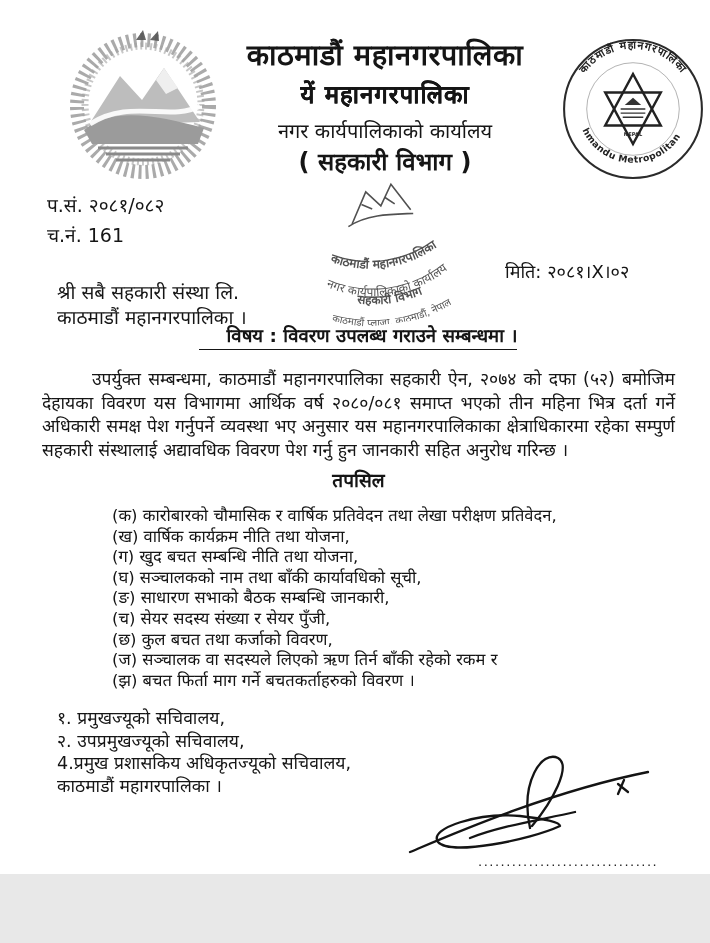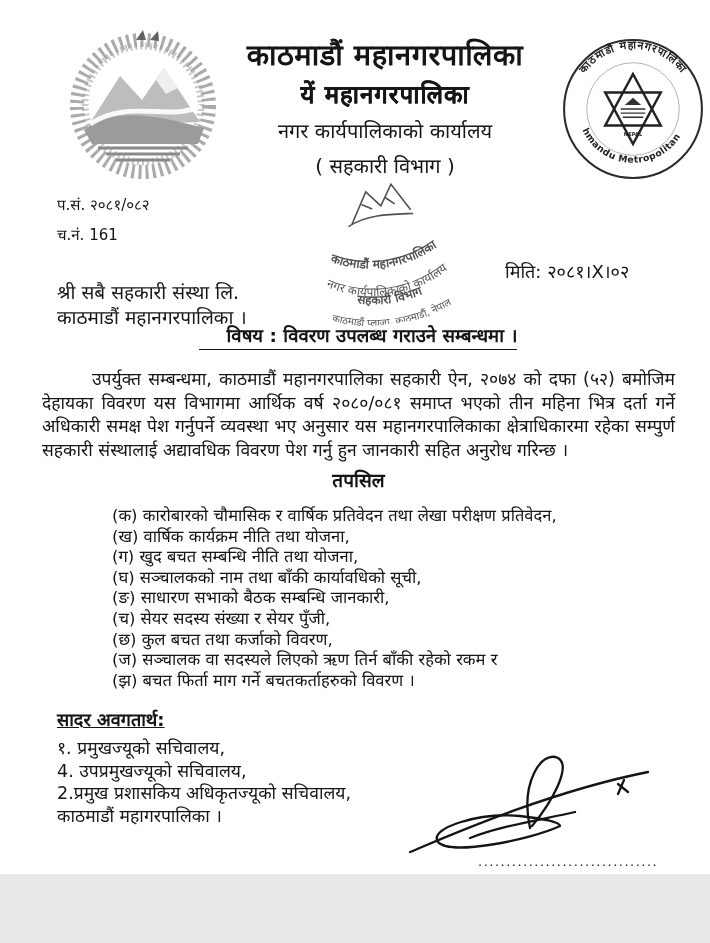--- a/index.html
+++ b/index.html
@@ -5,23 +5,23 @@
   html,body{margin:0;padding:0;background:#e8e8e8;}
   .page{position:relative;width:710px;height:874px;background:#ffffff;margin:0 auto;
         font-family:"DejaVu Sans","Liberation Sans",sans-serif;color:#151515;overflow:hidden;}
   .abs{position:absolute;}
   
   .header-block{left:212px;top:34px;width:346px;text-align:center;}
   .doc-title{font-size:29px;font-weight:bold;letter-spacing:0.5px;}
   .stylized{font-size:24px;font-weight:900;letter-spacing:1px;margin-top:4px;
             text-shadow:0 0 0.6px #000;transform:scaleY(1.04);}
   .office-line{font-size:20px;margin-top:7px;}
-  .dept-line{font-size:20px;margin-top:8px;}
+  .dept-line{font-size:24px;margin-top:0;font-weight:bold;}
   
-  .ref-block{left:57px;top:190px;font-size:15px;line-height:30px;}
+  .ref-block{left:47px;top:190px;font-size:19px;line-height:30px;}
   .date-line{left:505px;top:259px;font-size:18px;}
   .addressee{left:57px;top:280px;font-size:19px;line-height:25px;}
   .subject-row{left:42px;top:322px;width:632px;text-align:center;}
   .subject{display:inline-block;font-size:18.5px;font-weight:bold;
            border-bottom:1.6px solid #151515;padding-bottom:2px;padding-left:28px;}
   .body-par{left:42px;top:368px;width:633px;font-size:17.5px;line-height:23.5px;
             text-align:justify;text-indent:50px;}
   .sched-head-row{left:42px;top:467px;width:633px;text-align:center;}
   .sched-head{font-size:19px;font-weight:bold;}
   .sched-list{left:112px;top:506px;font-size:16.5px;line-height:20.6px;}
@@ -142,25 +142,24 @@
     <div>(छ) कुल बचत तथा कर्जाको विवरण,</div>
     <div>(ज) सञ्चालक वा सदस्यले लिएको ऋण तिर्न बाँकी रहेको रकम र</div>
     <div>(झ) बचत फिर्ता माग गर्ने बचतकर्ताहरुको विवरण ।</div>
   </div>
 
   <div class="abs sched-head-row">
     <span class="sched-head">तपसिल</span>
   </div>
 
   <div class="abs cc-block">
-    <div class="cc-head">सादर अवगतार्थ:</div>
     <div class="cc-items">
       <div>१. प्रमुखज्यूको सचिवालय,</div>
-      <div>4. उपप्रमुखज्यूको सचिवालय,</div>
-      <div>2.प्रमुख प्रशासकिय अधिकृतज्यूको सचिवालय,</div>
+      <div>२. उपप्रमुखज्यूको सचिवालय,</div>
+      <div>4.प्रमुख प्रशासकिय अधिकृतज्यूको सचिवालय,</div>
       <div>काठमाडौं महागरपालिका ।</div>
     </div>
   </div>
 
   <div class="abs sig-block">
     <svg width="255" height="112" viewBox="0 0 255 112">
       <g fill="none" stroke="#141414" stroke-width="2.3" stroke-linecap="round">
         <path d="M2,110 C40,94 140,50 240,30"></path>
         <path d="M152,84 C122,98 42,114 30,100 C20,86 72,70 112,74 C137,77 152,80 152,84"></path>
         <path d="M122,86 C112,40 134,8 150,16 C164,24 144,60 124,84"></path>

